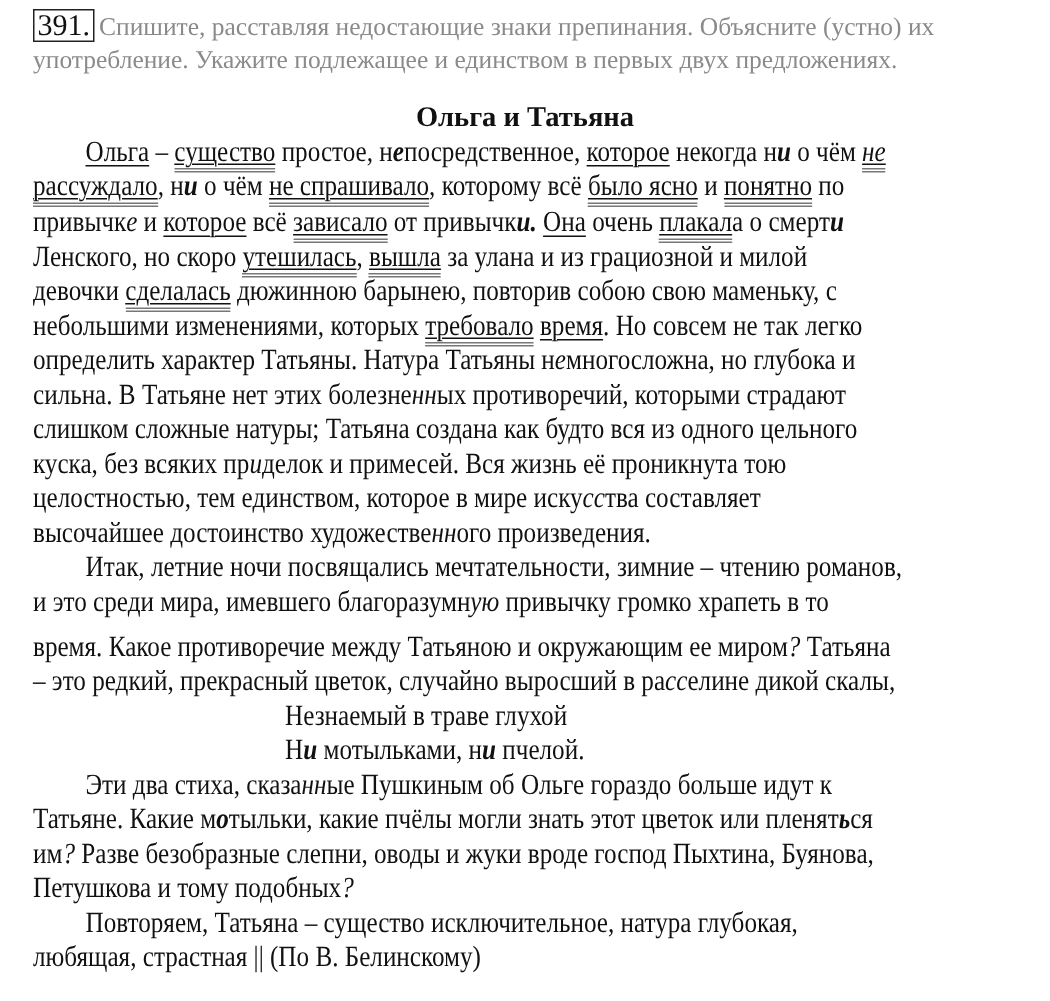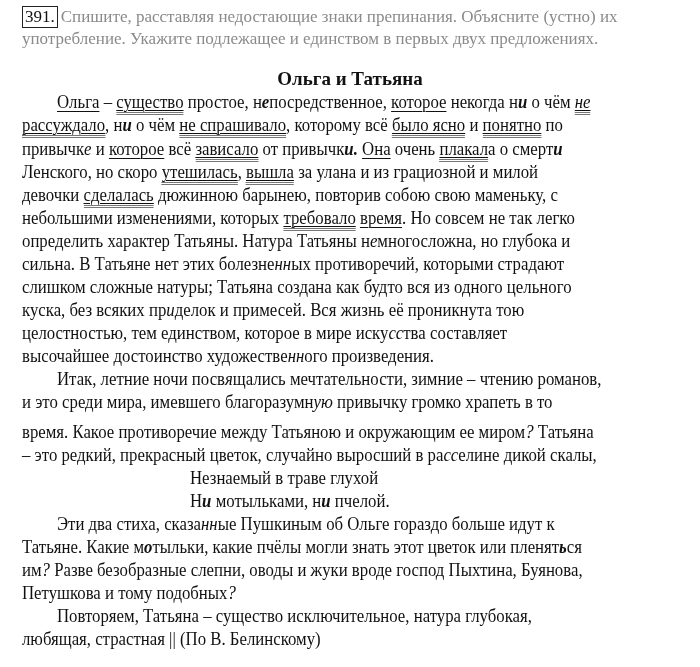--- a/index.html
+++ b/index.html
@@ -1,20 +1,20 @@
 <!DOCTYPE html>
 <html><head>
 <meta charset="utf-8">
 <style>
   html, body { margin: 0; padding: 0; background: #ffffff; }
   body { width: 700px; height: 667px; overflow: hidden; position: relative;
          font-family: "Liberation Serif", "DejaVu Serif", serif; color: #111; }
   .task { position: absolute; left: 22px; top: 6px; width: 670px; color: #8a8a8a;
           font-size: 17px; line-height: 22px; }
-  .task .num { display: inline-block; border: 1.5px solid #222; color: #111; font-size: 17px;
+  .task .num { display: inline-block; border: 1.5px solid #222; color: #111; font-size: 20px;
                line-height: 20px; padding: 0 2px; margin-right: 3px; }
   .title { position: absolute; left: 0; width: 700px; top: 68px; text-align: center;
            font-weight: bold; font-size: 19px; line-height: 22px; }
   .line { position: absolute; left: 22px; white-space: nowrap; font-size: 19.5px;
           line-height: 22px; transform-origin: 0 0; }
   .ind { left: 57px; }
   .poem { left: 190px; }
   .s { text-decoration: underline; text-underline-offset: 3px; text-decoration-thickness: 1px; }
   .p { border-bottom: 3px double #777; text-decoration: underline; text-underline-offset: 2px;
        text-decoration-thickness: 1px; padding-bottom: 0; }

